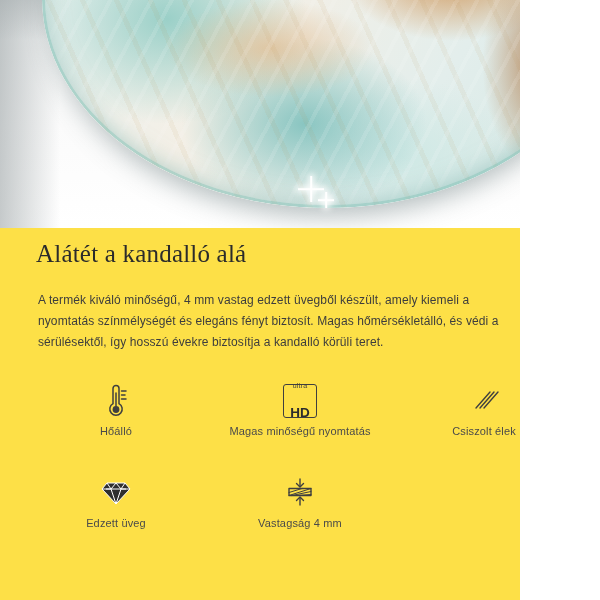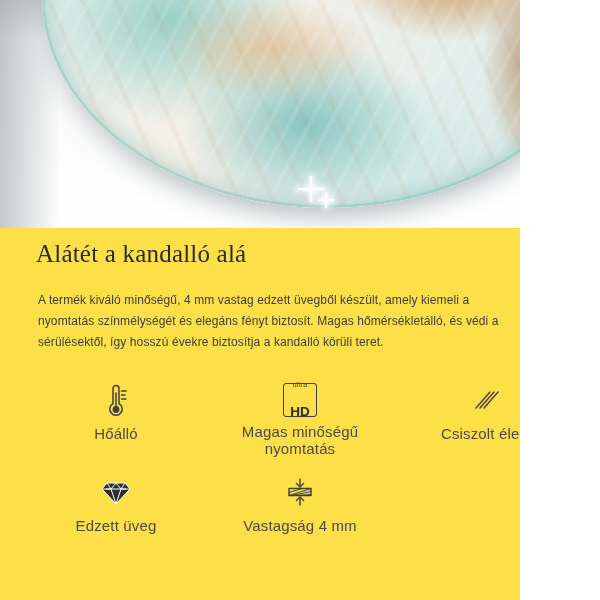--- a/index.html
+++ b/index.html
@@ -156,23 +156,23 @@
     height: 78px;
   }
   .feature-icon {
     height: 44px;
     display: flex;
     align-items: center;
     justify-content: center;
   }
   .feature-label {
     margin-top: 2px;
-    font-size: 15px;
+    font-size: 11px;
     color: #4a4a4a;
-    text-align: center;
+    text-align: left;
     letter-spacing: .15px;
   }
   .hd-box {
     width: 34px; height: 34px;
     border: 1.4px solid #3f3f3f;
     border-radius: 3px;
     display: flex;
     flex-direction: column;
     align-items: center;
     justify-content: center;

